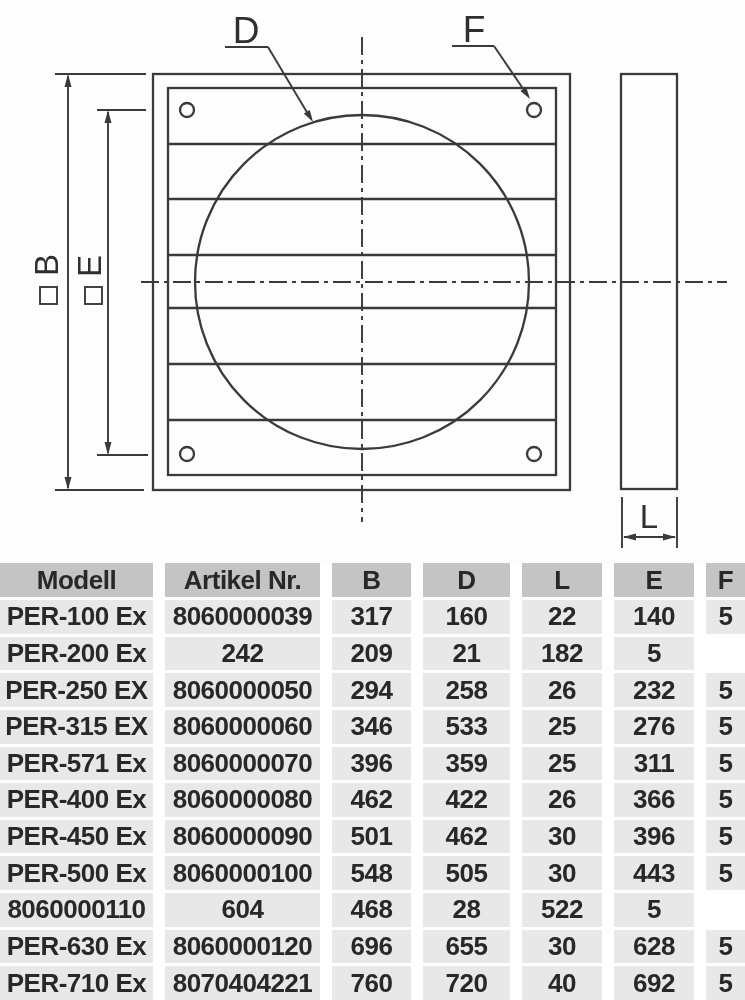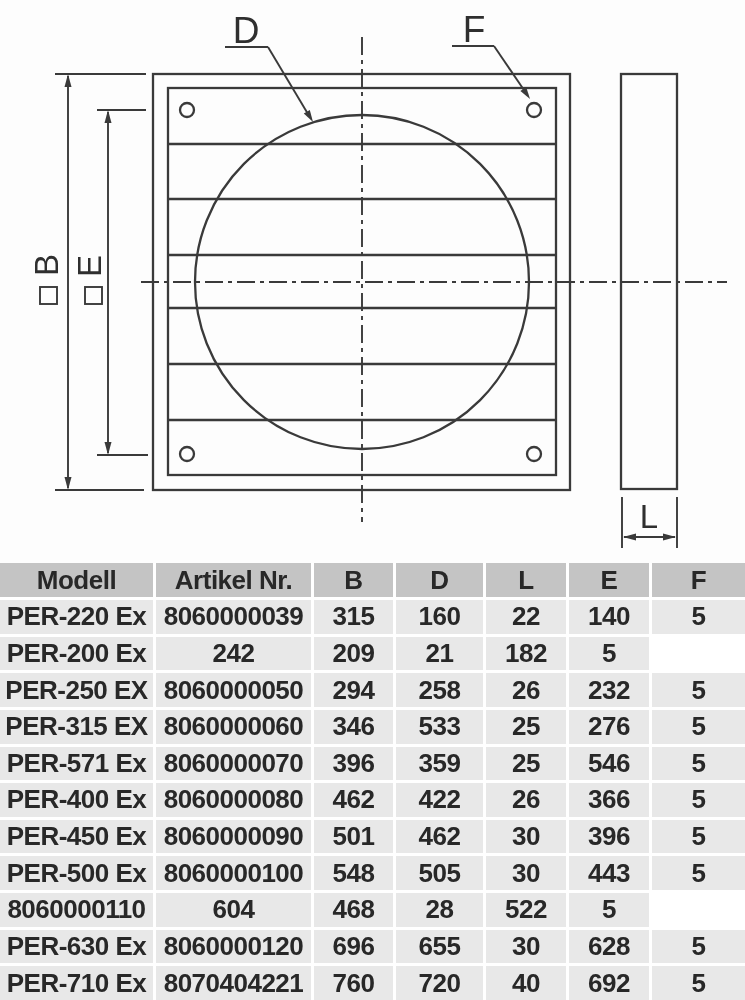--- a/index.html
+++ b/index.html
@@ -38,21 +38,21 @@
     width: 745px;
     height: 437px;
     display: grid;
     grid-template-rows: 34px repeat(11, 1fr);
     row-gap: 3px;
     background: #ffffff;
   }
   .t-row {
     display: grid;
     grid-template-columns: 153px 155px 79px 87px 80px 80px 1fr;
-    column-gap: 3px;
+    column-gap: 12px;
   }
   .t-cell {
     background: var(--row-bg, #e8e8e8);
     color: var(--text, #282828);
     display: flex;
     align-items: center;
     justify-content: center;
     font-size: 26px;
     font-weight: bold;
     letter-spacing: -0.5px;
@@ -141,23 +141,23 @@
       <div class="t-row header">
         <div class="t-cell">Modell</div>
         <div class="t-cell">Artikel Nr.</div>
         <div class="t-cell">B</div>
         <div class="t-cell">D</div>
         <div class="t-cell">L</div>
         <div class="t-cell">E</div>
         <div class="t-cell">F</div>
       </div>
       <div class="t-row">
-        <div class="t-cell">PER-220 Ex</div>
+        <div class="t-cell">PER-100 Ex</div>
         <div class="t-cell">8060000039</div>
-        <div class="t-cell">315</div>
+        <div class="t-cell">317</div>
         <div class="t-cell">160</div>
         <div class="t-cell">22</div>
         <div class="t-cell">140</div>
         <div class="t-cell">5</div>
       </div>
       <div class="t-row">
         <div class="t-cell">PER-200 Ex</div>
         <div class="t-cell">242</div>
         <div class="t-cell">209</div>
         <div class="t-cell">21</div>
@@ -181,21 +181,21 @@
         <div class="t-cell">25</div>
         <div class="t-cell">276</div>
         <div class="t-cell">5</div>
       </div>
       <div class="t-row">
         <div class="t-cell">PER-571 Ex</div>
         <div class="t-cell">8060000070</div>
         <div class="t-cell">396</div>
         <div class="t-cell">359</div>
         <div class="t-cell">25</div>
-        <div class="t-cell">546</div>
+        <div class="t-cell">311</div>
         <div class="t-cell">5</div>
       </div>
       <div class="t-row">
         <div class="t-cell">PER-400 Ex</div>
         <div class="t-cell">8060000080</div>
         <div class="t-cell">462</div>
         <div class="t-cell">422</div>
         <div class="t-cell">26</div>
         <div class="t-cell">366</div>
         <div class="t-cell">5</div>

